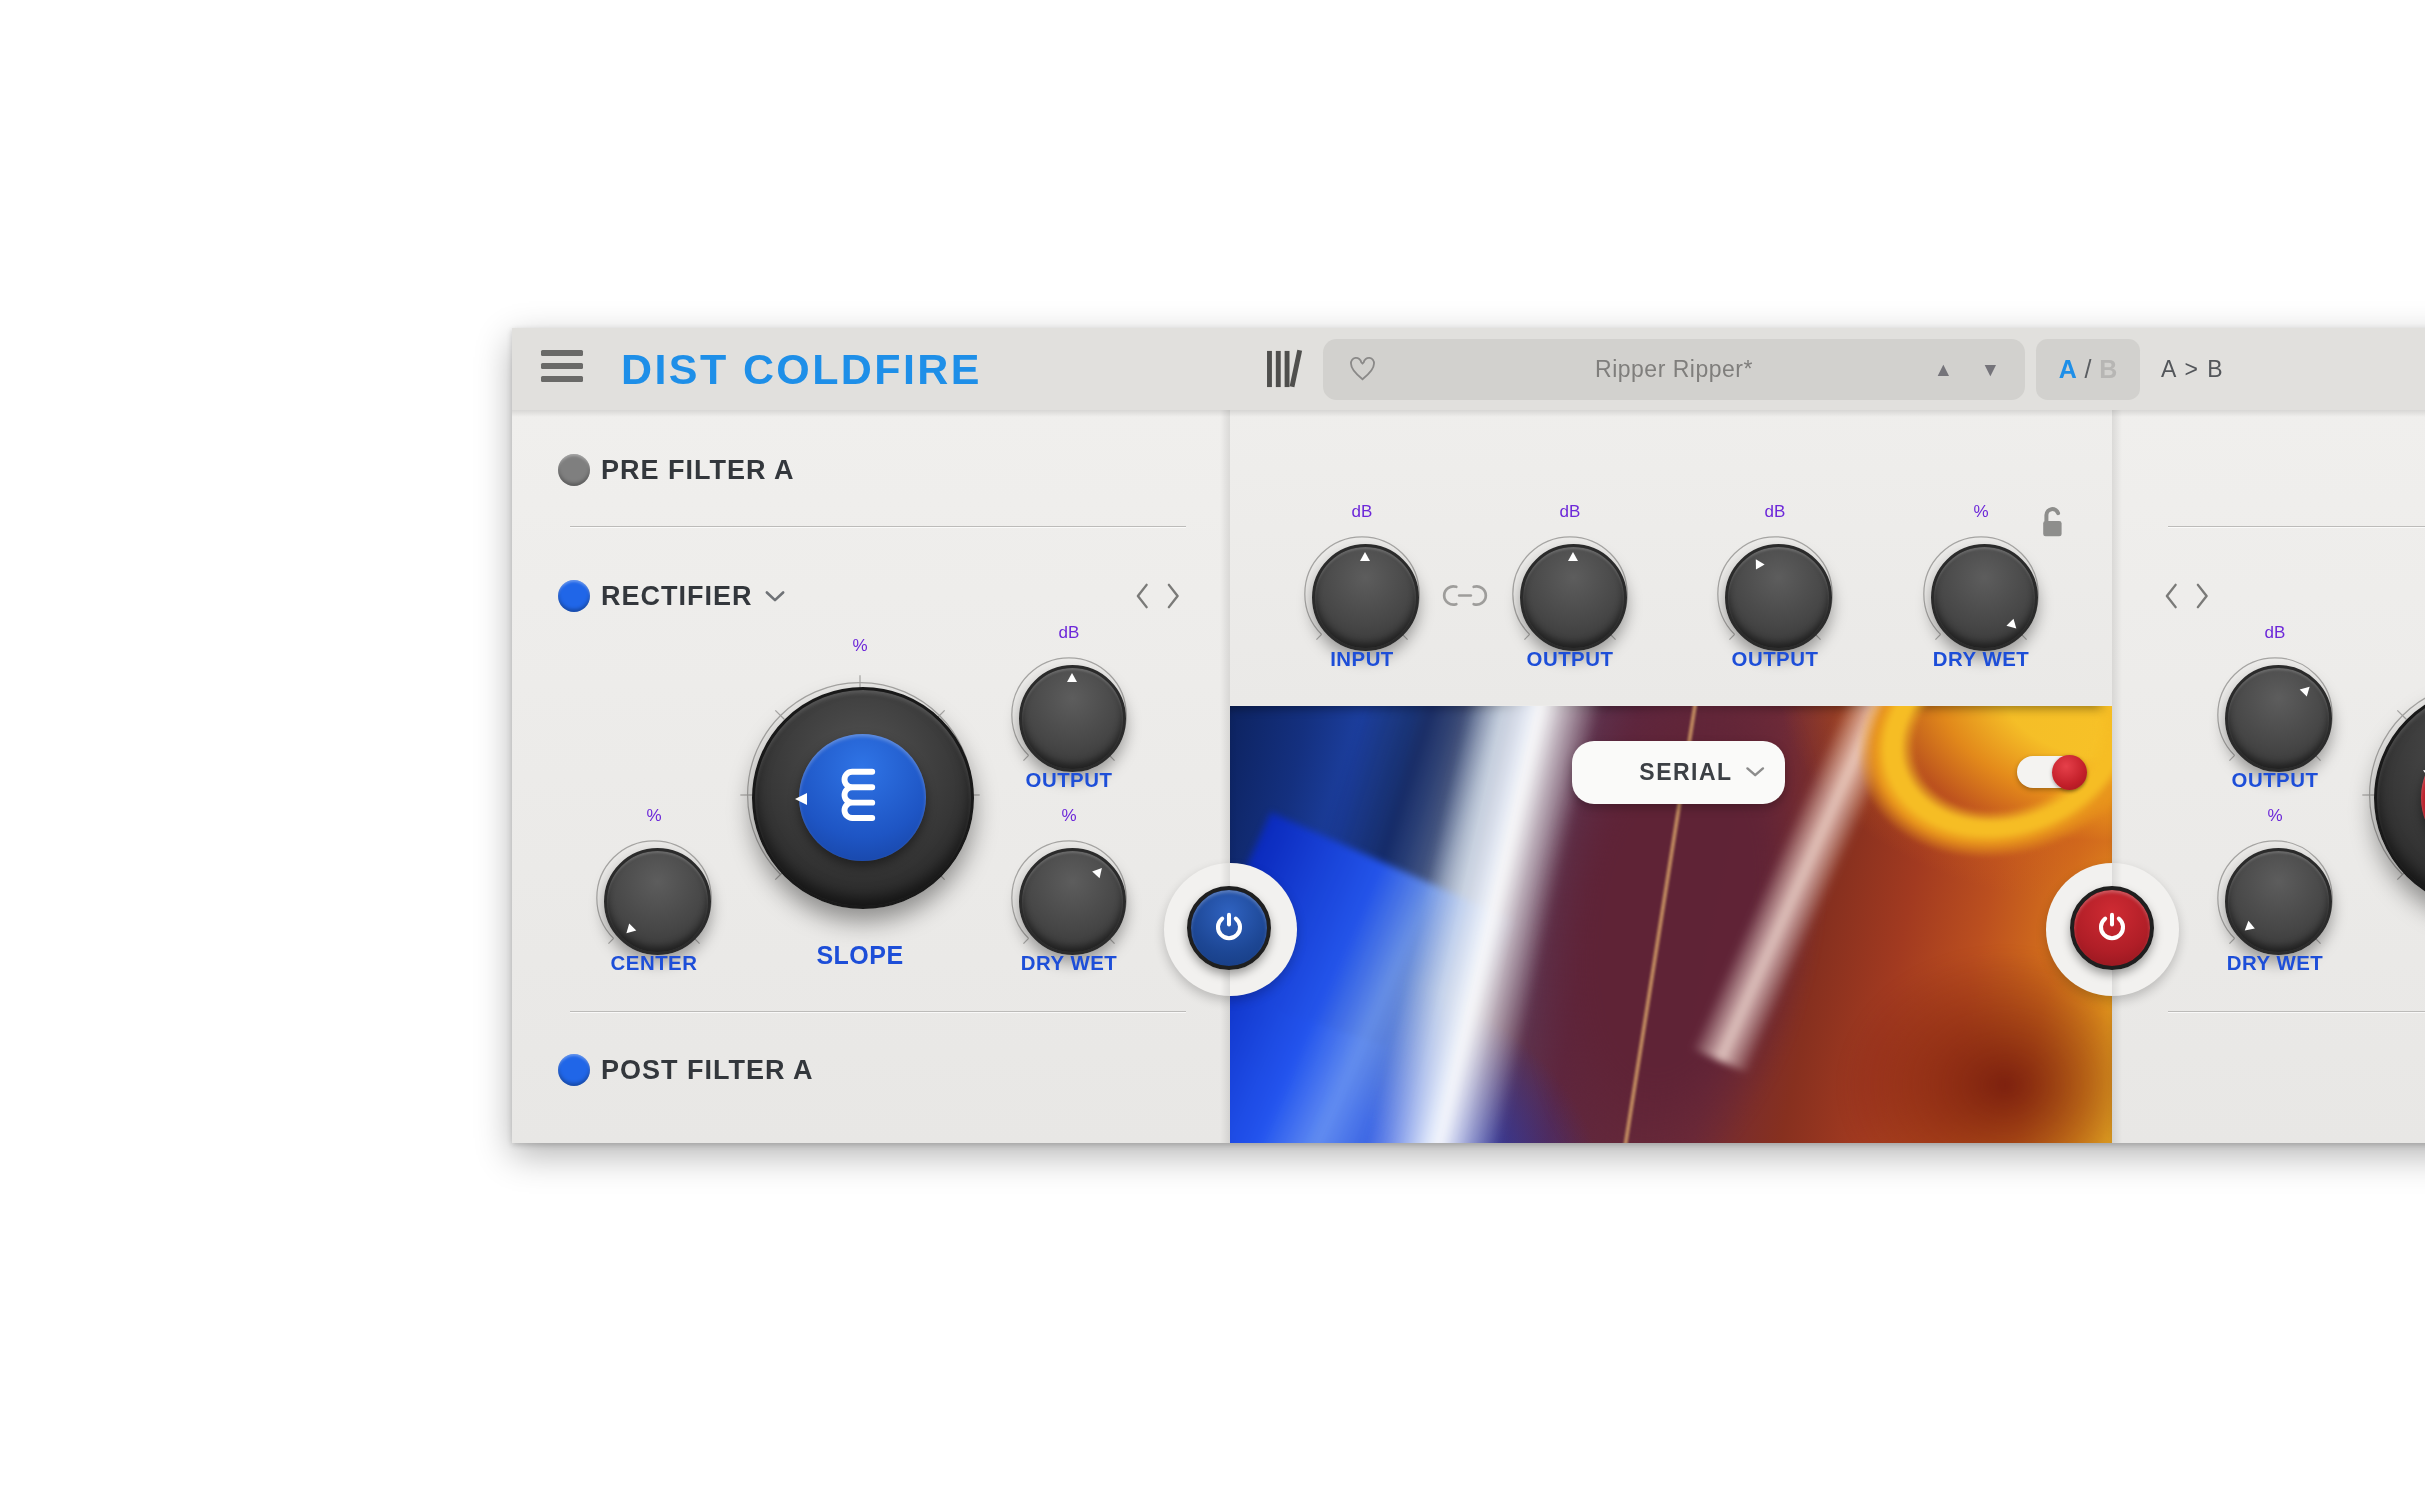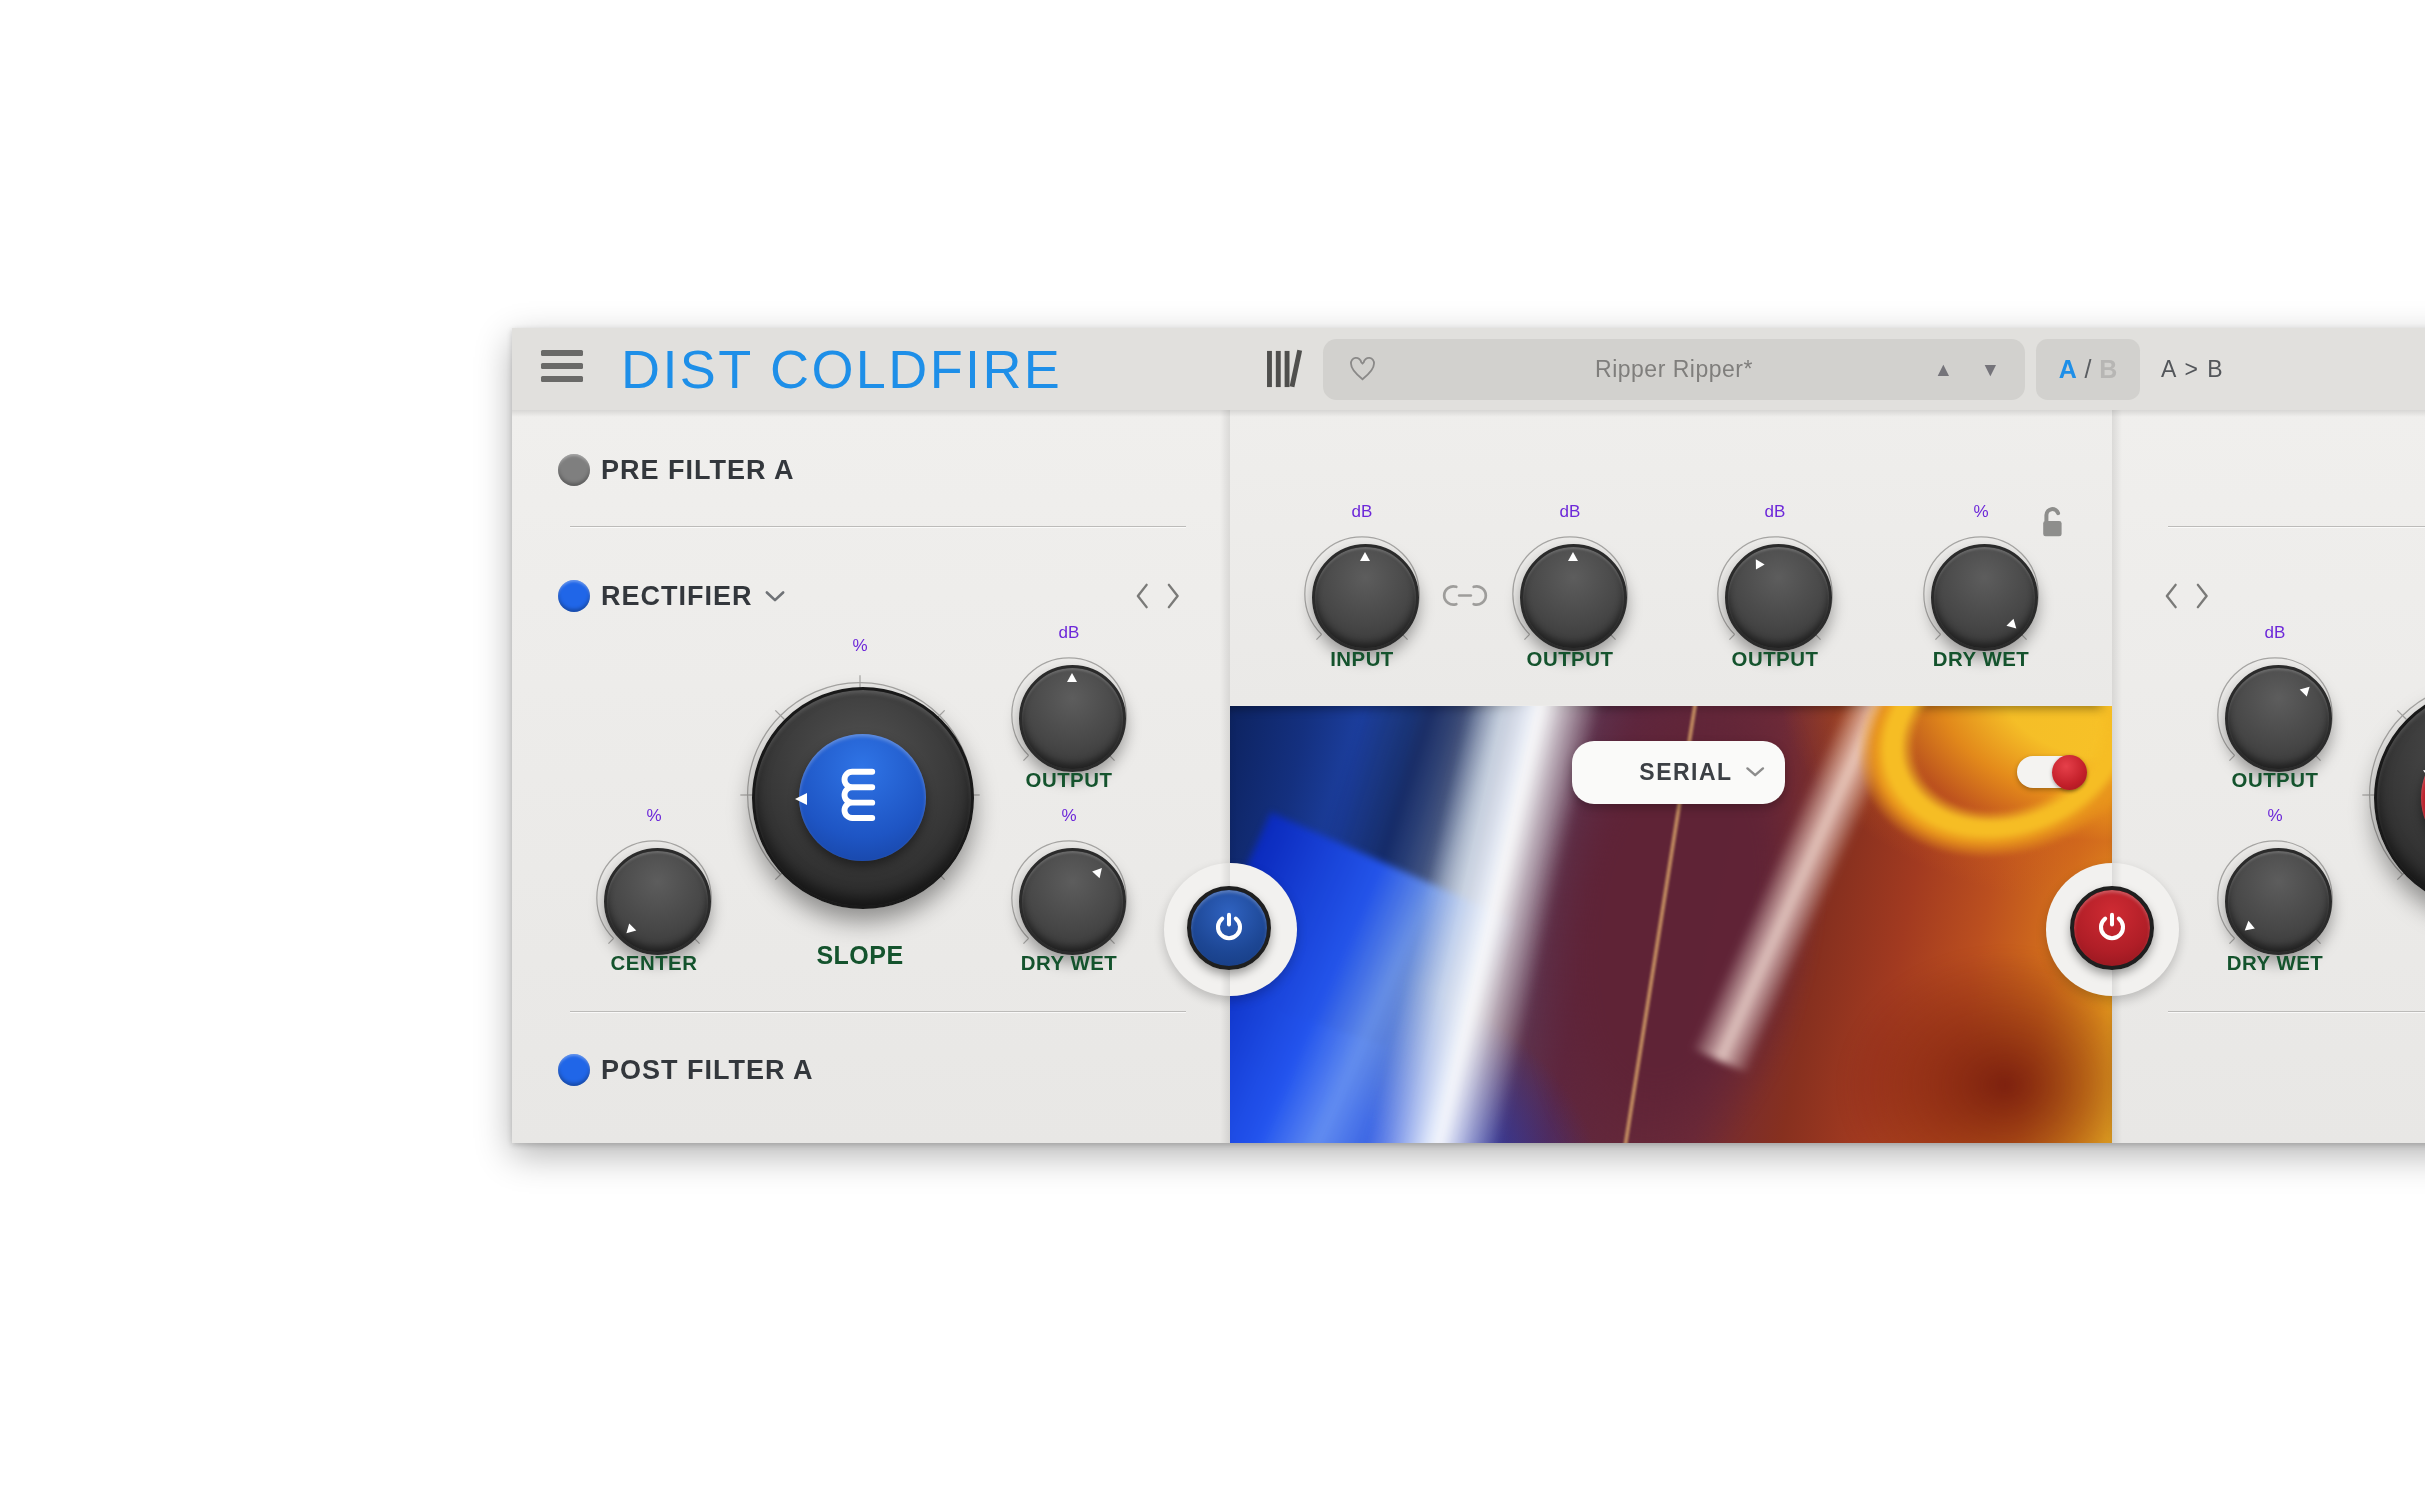--- a/index.html
+++ b/index.html
@@ -10,21 +10,21 @@
   #window{position:absolute;left:512px;top:328px;width:2321px;height:815px;
           background:#ecebe9;box-shadow:0 11.6px 34px rgba(0,0,0,.30),0 1.9px 5.8px rgba(0,0,0,.18);}
 
   
   .hdr{position:absolute;left:0;top:0;right:0;height:82px;background:#e1e0dd;}
   .hshadow{position:absolute;left:0;top:82px;right:0;height:6.8px;
            background:linear-gradient(180deg,rgba(0,0,0,.10),rgba(0,0,0,0));pointer-events:none;z-index:5;}
   .menu{position:absolute;left:29px;top:22px;width:42px;cursor:pointer;}
   .menu div{height:6.3px;border-radius:1.5px;background:#6a6a68;margin-bottom:6.8px;}
   .title{position:absolute;left:109px;top:0;height:82px;line-height:82px;
-         font-size:54px;font-weight:400;letter-spacing:2.4px;color:#1e8fe8;white-space:nowrap;}
+         font-size:43px;font-weight:700;letter-spacing:2.4px;color:#1e8fe8;white-space:nowrap;}
   .libicon{position:absolute;left:753px;top:20.4px;width:49px;height:42px;}
   .presetbar{position:absolute;left:811px;top:10.7px;width:702px;height:61px;border-radius:13.6px;
              background:#d2d1ce;}
   .heart{position:absolute;left:25px;top:16px;width:29px;height:28px;}
   .presetname{position:absolute;inset:0;display:flex;align-items:center;justify-content:center;
               font-size:23px;color:#7f7e7c;letter-spacing:0.5px;}
   .tri{position:absolute;top:0;height:61px;line-height:61px;font-size:19.4px;color:#75747a;cursor:pointer;}
   .tri.up{right:72px;} .tri.dn{right:25px;}
   .abbox{position:absolute;left:1524px;top:10.7px;width:104px;height:61px;border-radius:11.6px;
          background:#d2d1ce;display:flex;align-items:center;justify-content:center;gap:7.8px;
@@ -75,21 +75,21 @@
   .kcenter.blue{background:radial-gradient(circle at 50% 26%,#2f74e6,#1e55c4 62%,#16409c);}
   .kcenter.red{background:radial-gradient(circle at 50% 26%,#d8353f,#bb212b 62%,#8d151d);}
   .cicon{width:74px;height:74px;stroke:#fff;stroke-width:3.8;fill:none;
          stroke-linecap:round;stroke-linejoin:round;}
   .kptr{position:absolute;inset:0;}
   .kptr i{position:absolute;left:50%;display:block;width:0;height:0;border-style:solid;
           border-color:transparent transparent #fff transparent;}
   .unit{position:absolute;left:-19.4px;right:-19.4px;text-align:center;font-size:17px;color:#6d28d9;}
   .knob[data-size="small"] .unit{top:-29px;} .knob[data-size="big"] .unit{top:-33px;}
   .klabel{position:absolute;left:-44px;right:-44px;text-align:center;font-weight:700;
-          color:#14532d;letter-spacing:0.5px;white-space:nowrap;}
+          color:#1d4ed8;letter-spacing:0.5px;white-space:nowrap;}
   .klabel.s{bottom:-13.6px;font-size:20.4px;}
   .klabel.b{bottom:-49px;font-size:25px;}
 
   .mtitle{position:absolute;left:718px;top:127px;width:882px;text-align:center;
           font-size:27px;font-weight:700;letter-spacing:1.5px;color:#33383e;}
   .linkicon{position:absolute;left:924px;top:253px;width:58px;height:29px;cursor:pointer;}
   .linkicon path{stroke:#9e9d9b;stroke-width:2.8;fill:none;stroke-linecap:round;}
   .lockicon{position:absolute;left:1524px;top:176px;width:32px;height:39px;cursor:pointer;}
   .lockicon rect{fill:#8e8e8c;} .lockicon path{fill:none;stroke:#8e8e8c;stroke-width:5;stroke-linecap:round;}
 

